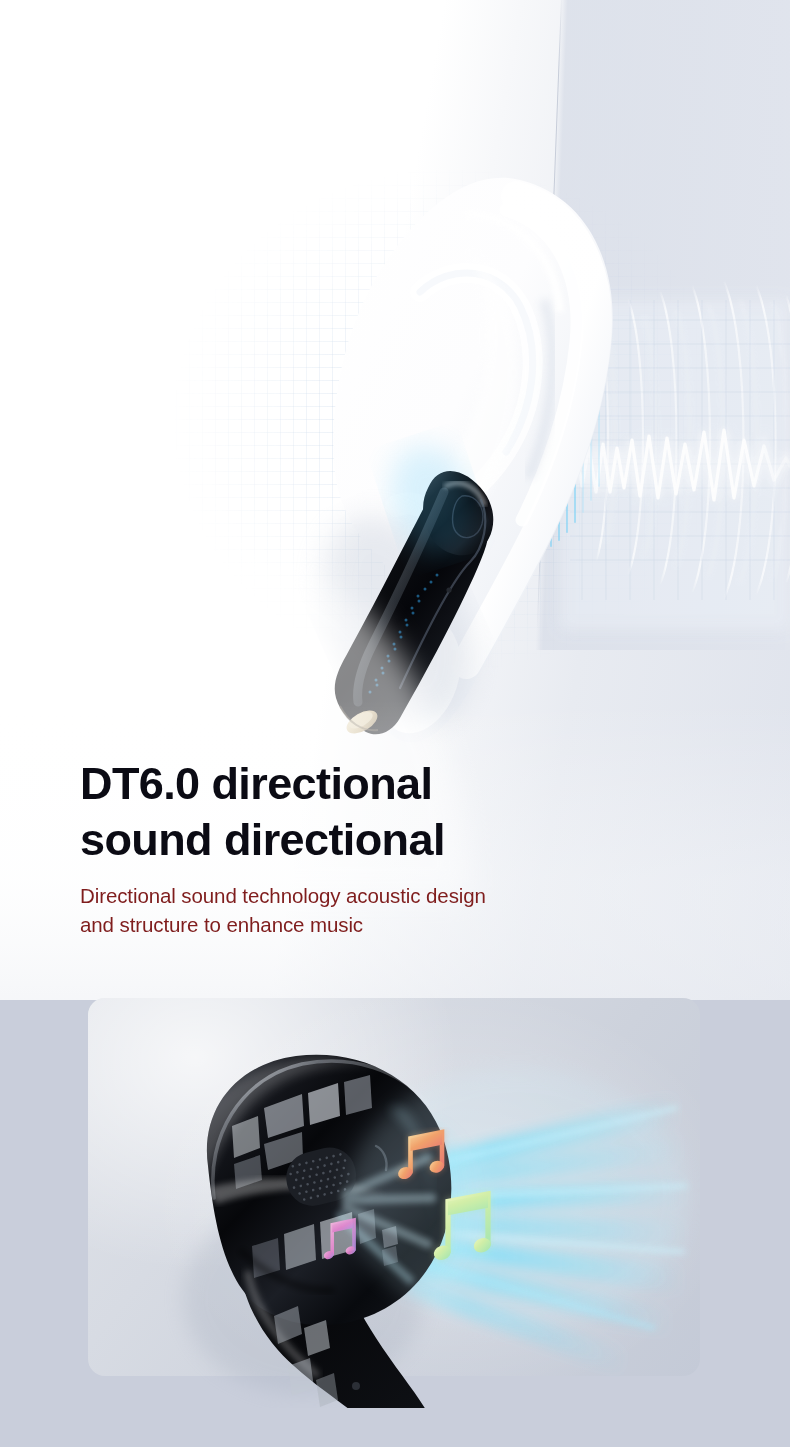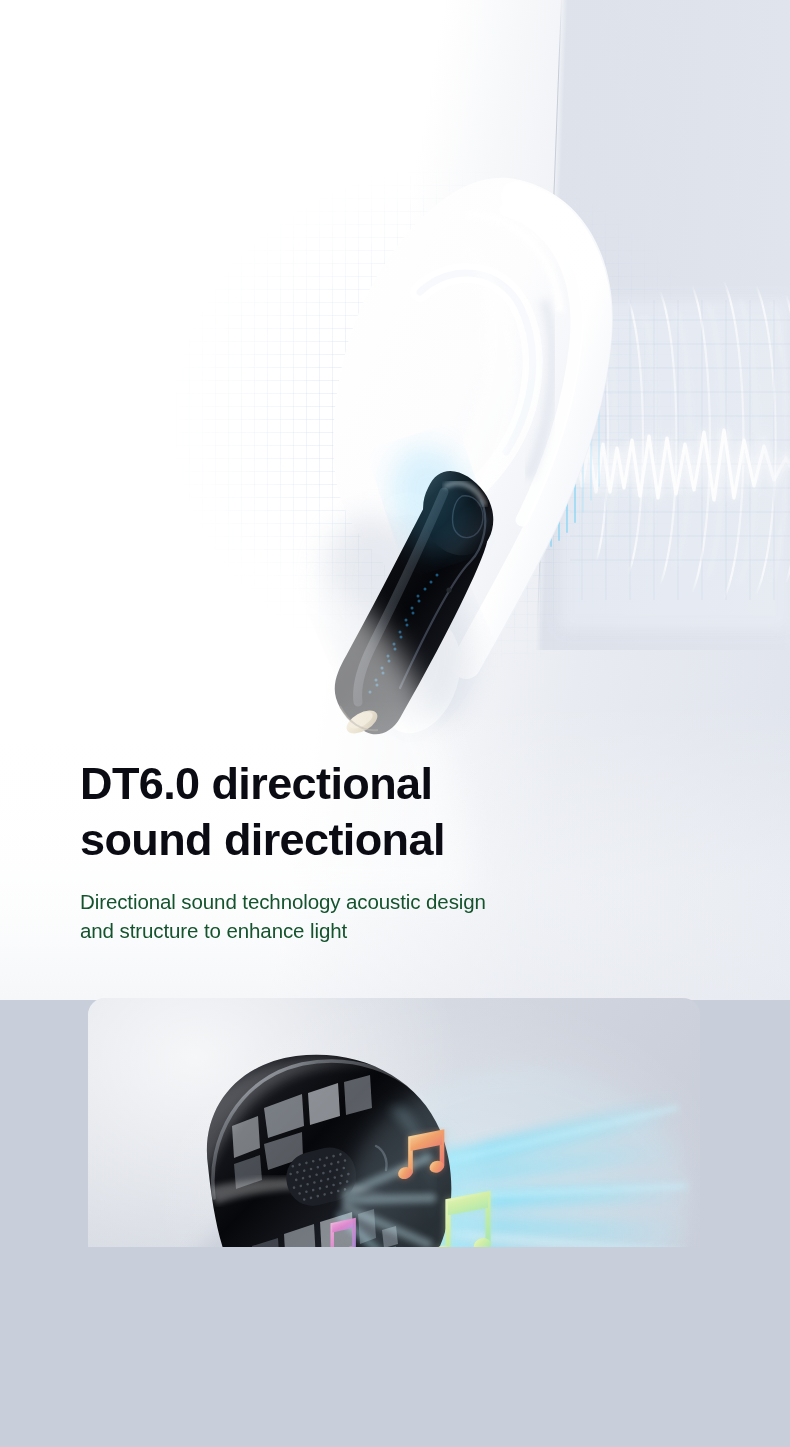--- a/index.html
+++ b/index.html
@@ -4,21 +4,21 @@
 <title>DT6.0 directional sound transmission</title>
 <style>
   html,body{margin:0;padding:0;}
   body{
     width:790px;height:1447px;
     background:#c9cedb;
     font-family:"Liberation Sans", sans-serif;
     overflow:hidden;
     position:relative;
   }
-  .page{position:relative;width:790px;height:1247px;overflow:hidden;}
+  .page{position:relative;width:790px;height:1447px;overflow:hidden;}
 
   
   .hero{
     position:absolute;left:0;top:0;width:790px;height:1000px;
     overflow:hidden;
   }
   .hero-bg{
     position:absolute;inset:0;
     background:
       linear-gradient(100deg,#ffffff 0%,#ffffff 46%,#f7f8fa 54%,#e8ebf1 72%,#dfe3ec 100%);
@@ -48,21 +48,21 @@
 
   
   .copy{position:absolute;left:80px;top:756px;width:640px;z-index:30;}
   .headline{
     font-size:45px;line-height:56px;font-weight:700;color:#0b0b14;
     letter-spacing:-.6px;margin:0;
     font-family:"Liberation Sans", sans-serif;
   }
   .headline .ln{display:block;}
   .subcopy{
-    margin:19px 0 0 0;font-size:20.5px;line-height:29px;color:#14532d;
+    margin:13px 0 0 0;font-size:20.5px;line-height:29px;color:#7f1d1d;
     font-weight:400;letter-spacing:-.1px;
   }
   .subcopy .ln{display:block;}
 
   
   .card{
     position:absolute;left:88px;top:998px;width:612px;height:378px;
     border-radius:17px;
     background:linear-gradient(128deg,#dfe2e8 0%,#d7dbe3 30%,#cdd2dc 62%,#c4cad7 100%);
     overflow:hidden;
@@ -421,21 +421,21 @@
     </svg>
   </section>
 
   <div class="copy">
     <h1 class="headline">
       <span class="ln">DT6.0 directional</span>
       <span class="ln">sound directional</span>
     </h1>
     <p class="subcopy">
       <span class="ln">Directional sound technology acoustic design</span>
-      <span class="ln">and structure to enhance light</span>
+      <span class="ln">and structure to enhance music</span>
     </p>
   </div>
 
   <div class="card">
     <div class="card-sheen"></div>
     <div class="card-vig"></div>
   </div>
 
   <div class="bud2-wrap">
     <svg width="612" height="410" viewBox="0 0 612 410">

